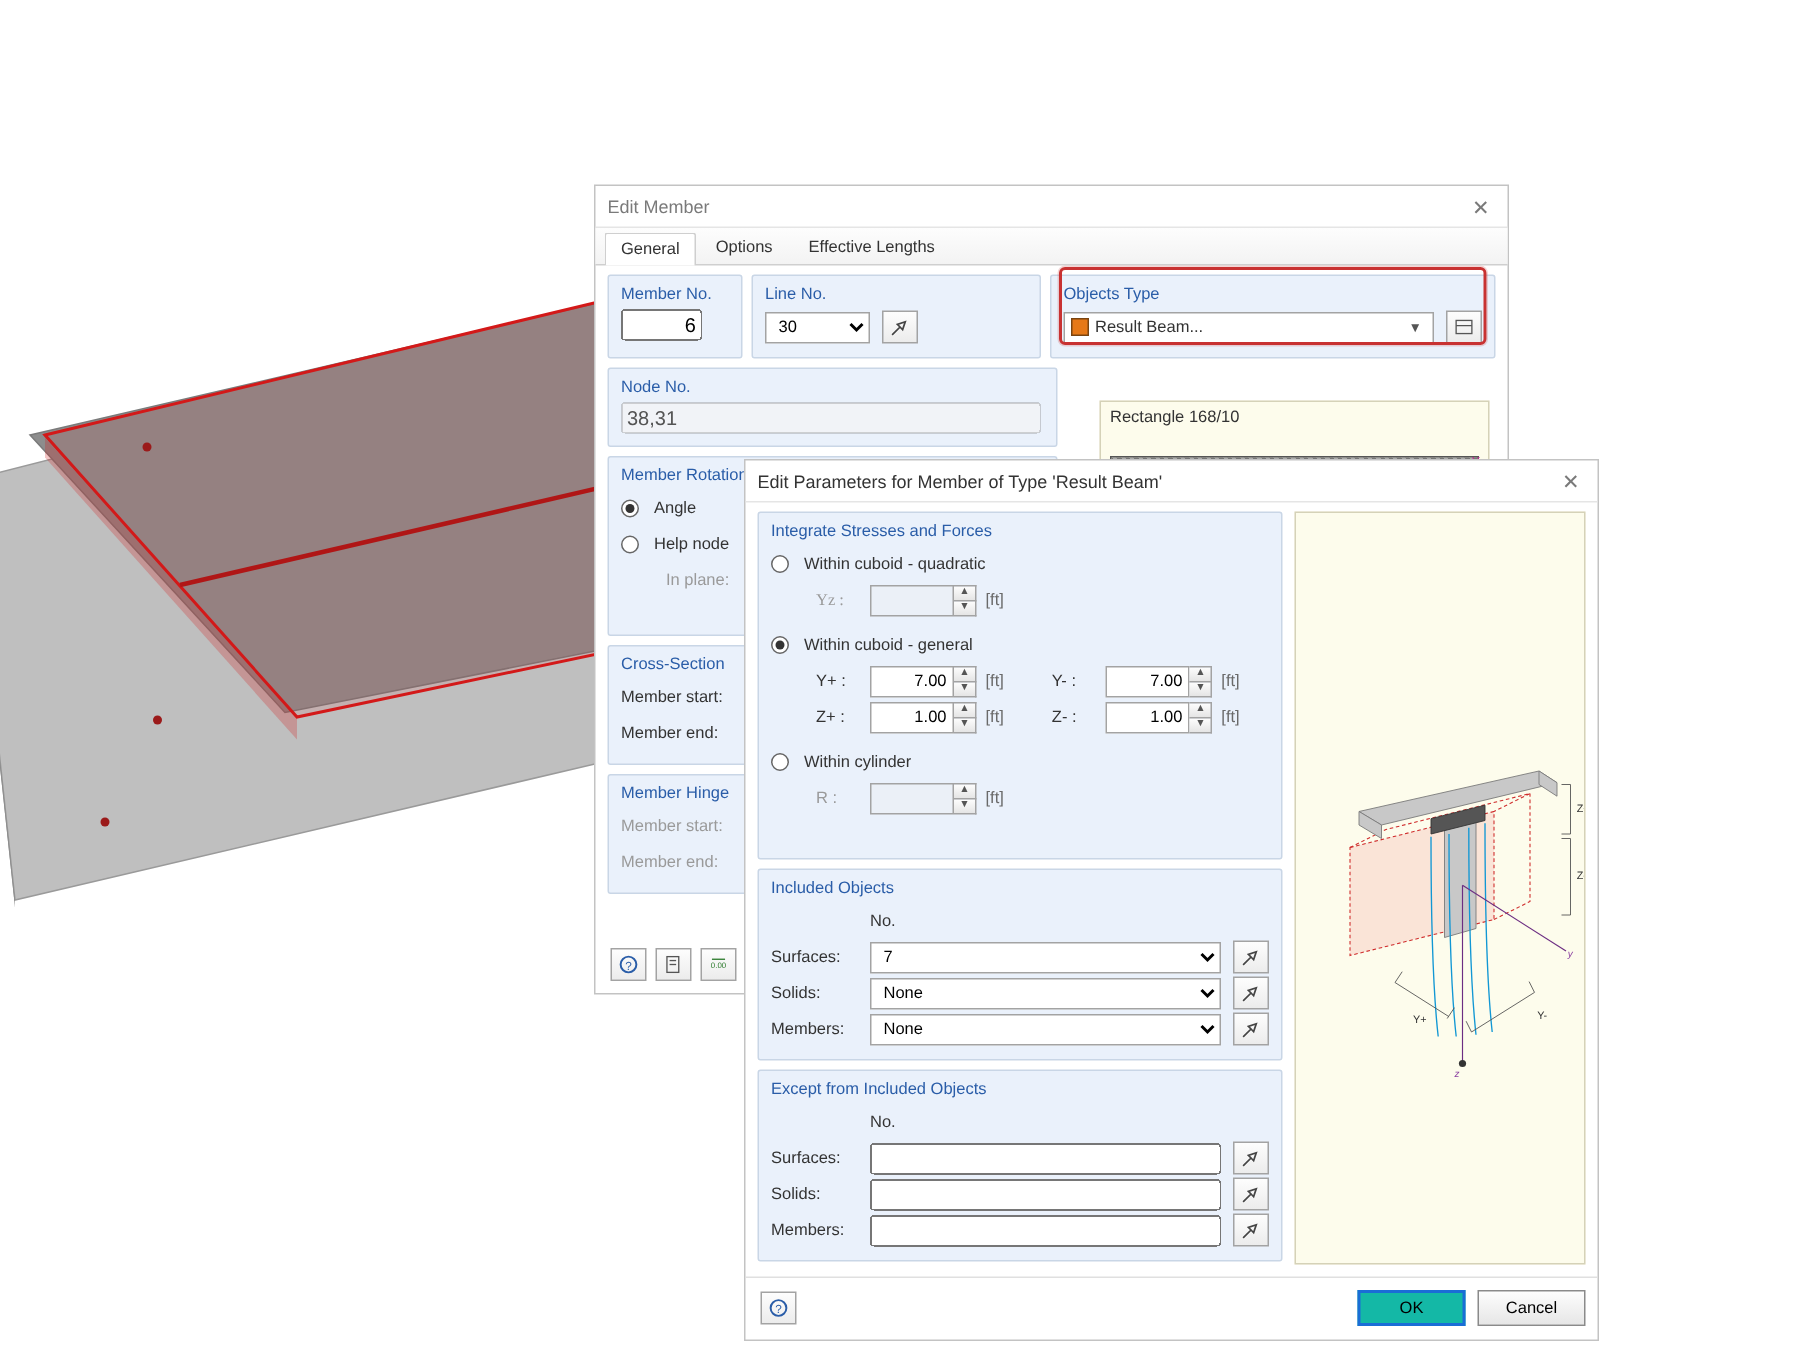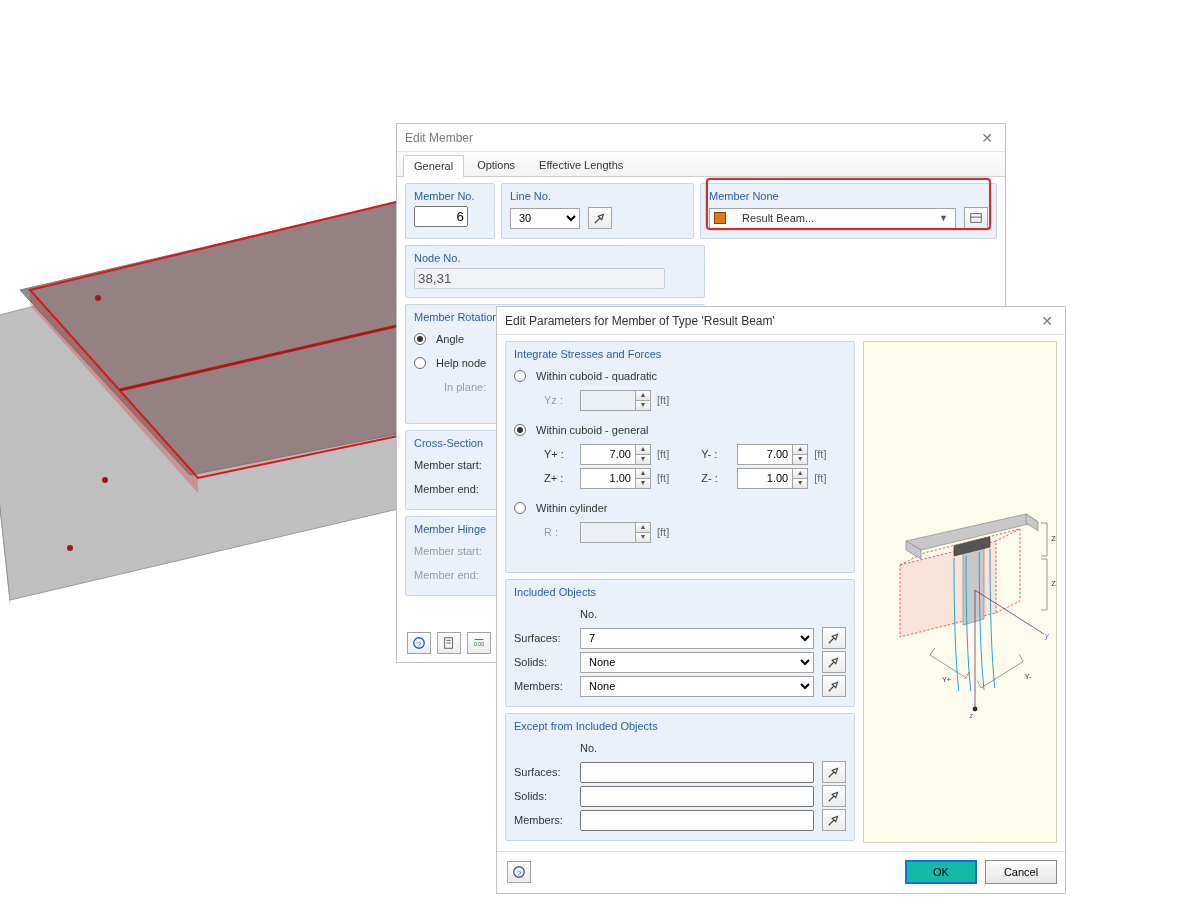--- a/index.html
+++ b/index.html
@@ -107,40 +107,40 @@
             <option>30</option>
           </select>
           <span class="iconbtn">
             <svg viewBox="0 0 16 16">
                 <path d="M2 14 L8 8 L6 6 L12 4 L10 10 L8 8" fill="none" stroke="#444" stroke-width="1.3"></path>
               </svg>
           </span>
         </div>
       </div>
       <div class="group" style="flex:1; position:relative;">
-        <div class="lg">Member None</div>
-        <div class="row">
-          <div class="fldbox" style="flex:1; display:flex; align-items:center;gap:12px;">
+        <div class="lg">Objects Type</div>
+        <div class="row">
+          <div class="fldbox" style="flex:1; display:flex; align-items:center;">
             <span class="swatch"></span>
             <span style="flex:1">Result Beam...</span>
             <span style="color:#555;font-size:9px;padding:0 3px;">▼</span>
           </div>
           <span class="iconbtn">
              <svg viewBox="0 0 16 16">
                 <rect x="2" y="3" width="12" height="10" fill="none" stroke="#555"></rect>
                 <line x1="2" y1="7" x2="14" y2="7" stroke="#555"></line>
               </svg>
           </span>
         </div>
       </div>
     </div>
 
     <div class="group" style="width:300px;">
       <div class="lg">Node No.</div>
-      <input class="fld" style="width: 251px;" disabled="" value="38,31">
+      <input class="fld" style="width: 280px;" disabled="" value="38,31">
     </div>
 
     <div class="group" style="width:300px; height:120px;">
       <div class="lg">Member Rotation via</div>
       <div class="row">
           <span class="radio sel"></span>
           <span class="lbl">Angle</span>
         </div>
       <div class="row">
           <span class="radio"></span>
@@ -167,20 +167,25 @@
       <div class="row">
           <span class="lbl mute" style="width:80px;">Member start:</span>
         <input class="fld" style="width: 24px;" value="N">
         </div>
       <div class="row">
           <span class="lbl mute" style="width:80px;">Member end:</span>
         <input class="fld" style="width: 24px;" value="N">
         </div>
     </div>
 
+    <div class="cs-prev">
+      <span>Rectangle 168/10</span>
+      <div class="bar"></div>
+      <div style="position:absolute; right:6px; top:34px; font-style:italic; color:#ba2e8f; font-size:10px;">y</div>
+    </div>
   </div>
 
   <div style="position:absolute; left:8px; bottom:8px; display:flex; gap:4px;">
     <span class="iconbtn">
         <svg viewBox="0 0 16 16">
           <circle cx="8" cy="8" r="6" fill="none" stroke="#2a5da8" stroke-width="1.5"></circle>
           <text x="8" y="12" text-anchor="middle" font-size="9" fill="#2a5da8">?</text>
         </svg>
       </span>
     <span class="iconbtn">
@@ -212,21 +217,21 @@
     <div class="left">
 
       <div class="group" style="height:232px;">
         <div class="lg">Integrate Stresses and Forces</div>
 
         <div class="row">
             <span class="radio"></span>
             <span class="lbl">Within cuboid - quadratic</span>
           </div>
         <div class="row" style="margin-left:30px;">
-          <span class="lbl mute" style="width:30px;">Yz :</span>
+          <span class="lbl mute" style="width:30px;font-family:Liberation Serif, serif;">Yz :</span>
           <span class="spin">
               <input disabled="" style="">
               <span class="ar">
                 <div>▲</div>
                 <div>▼</div>
               </span>
             </span>
           <span class="unit">[ft]</span>
         </div>
 

